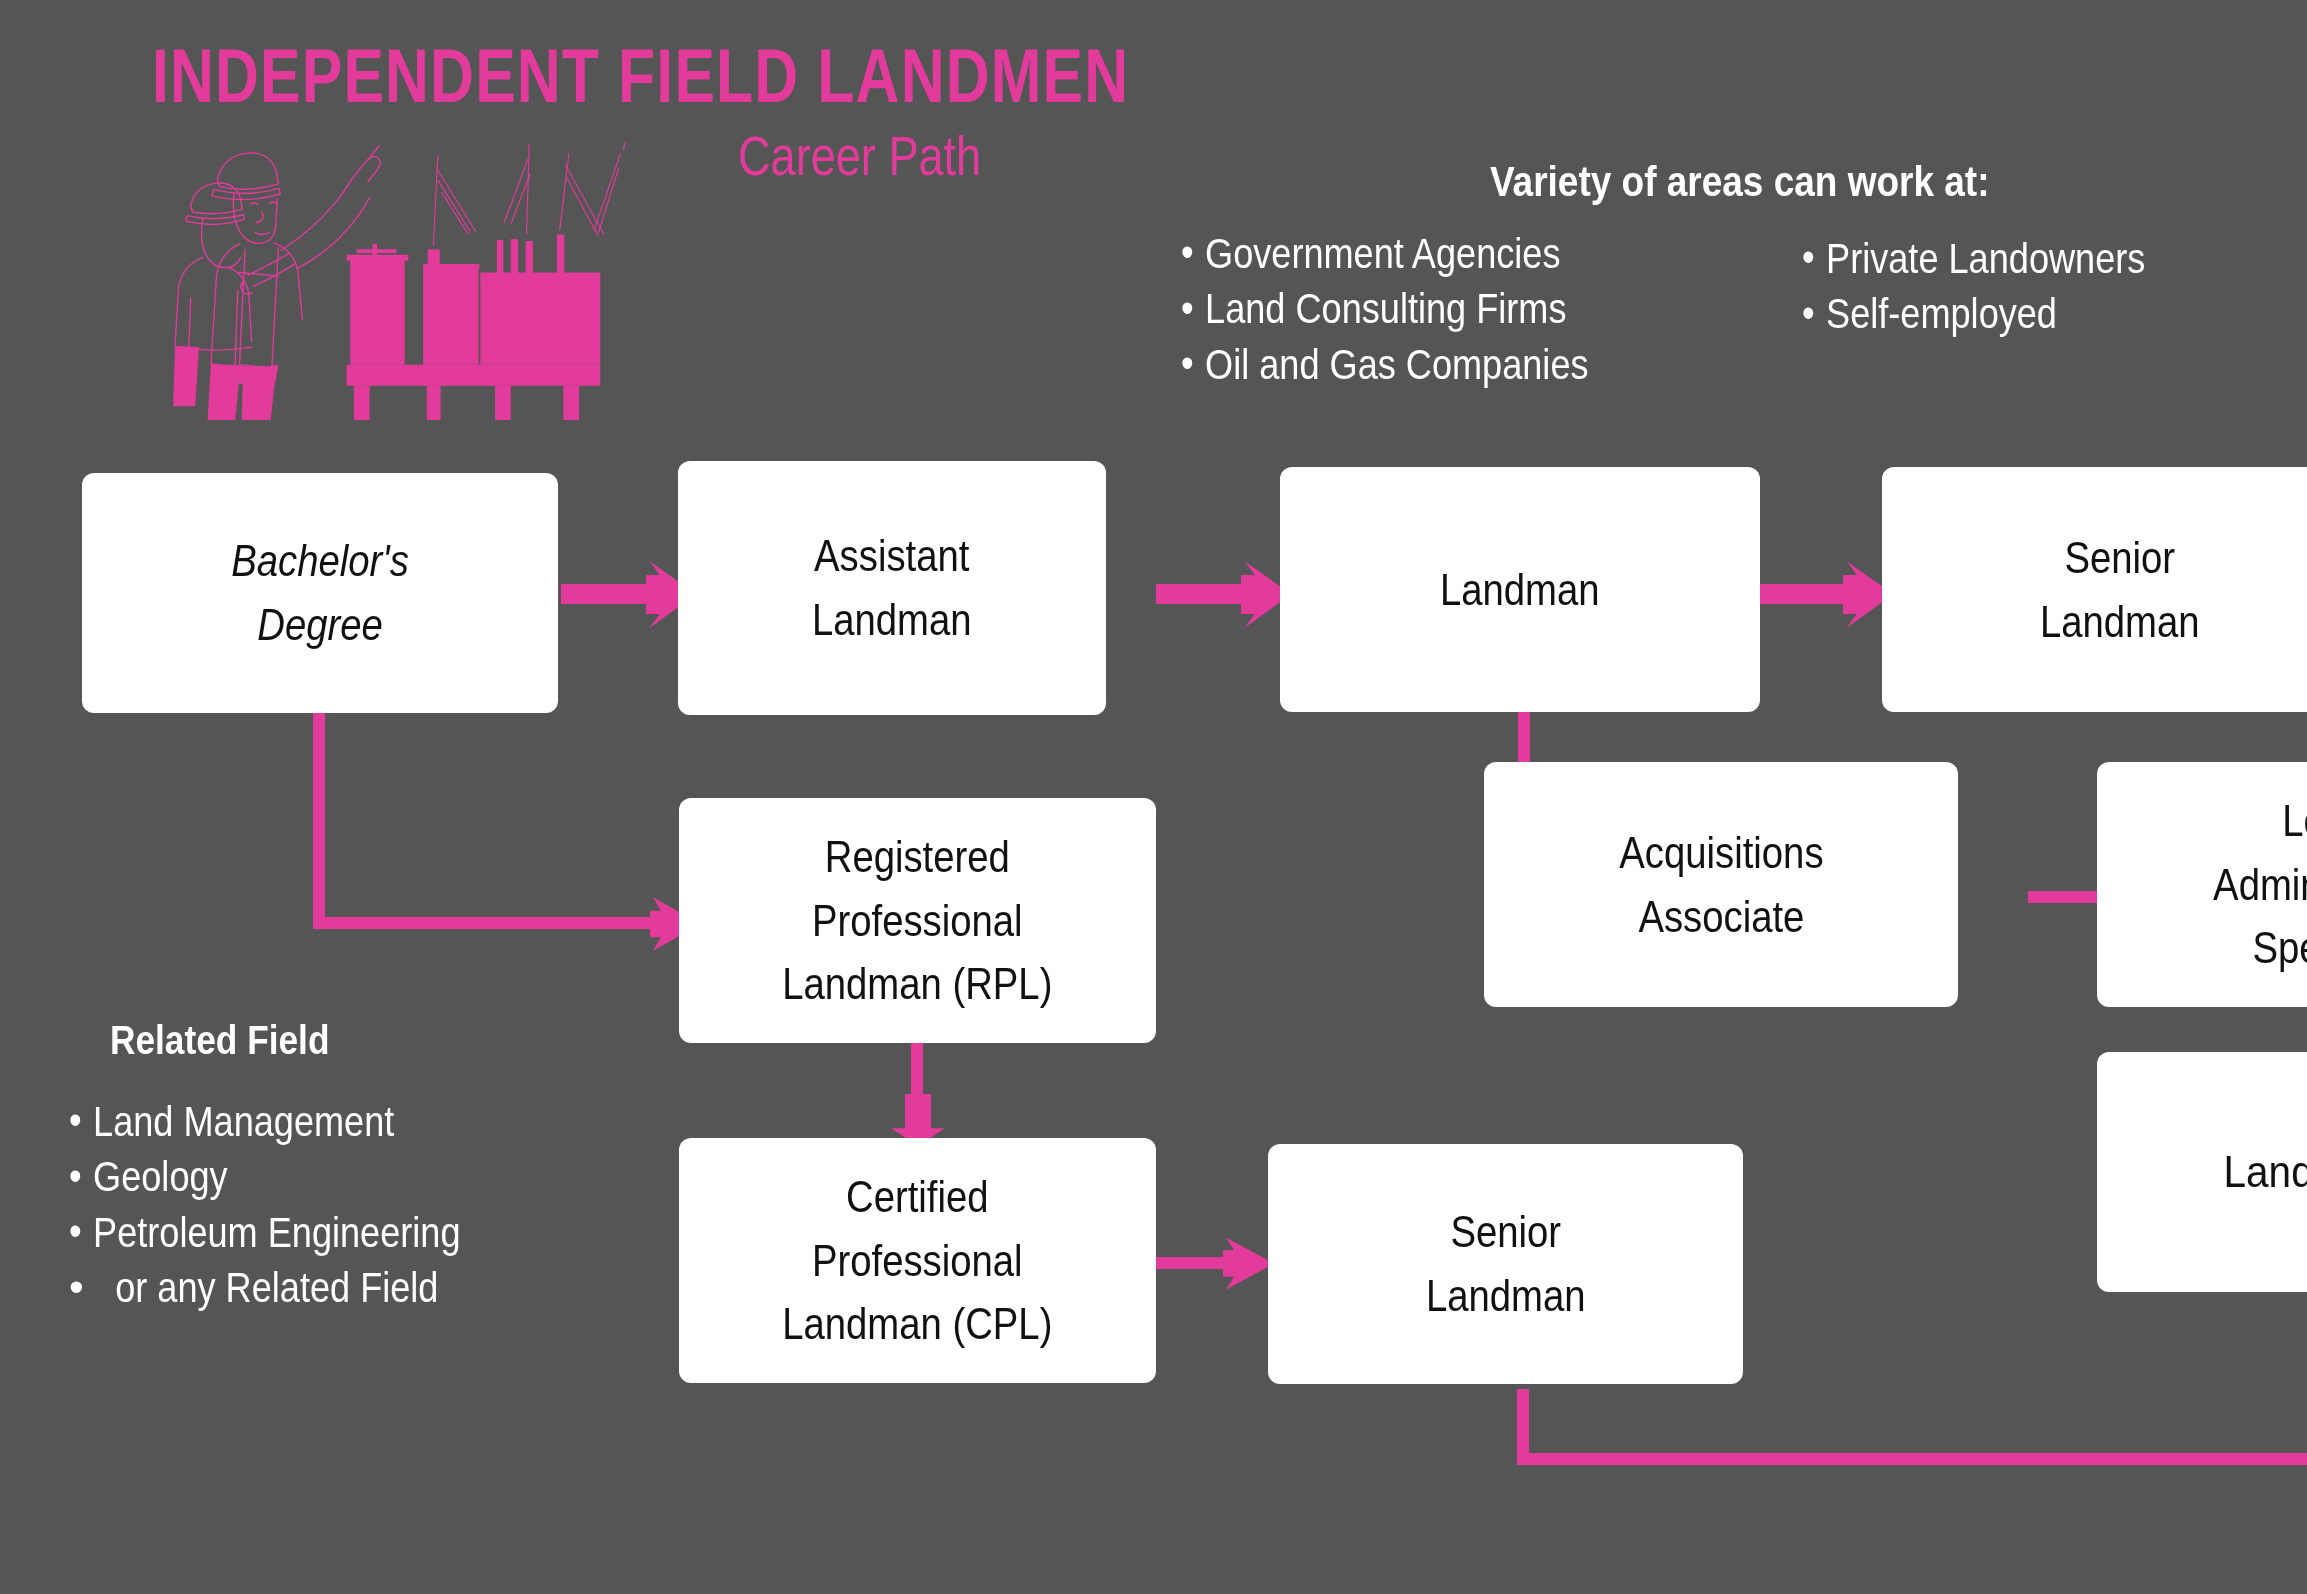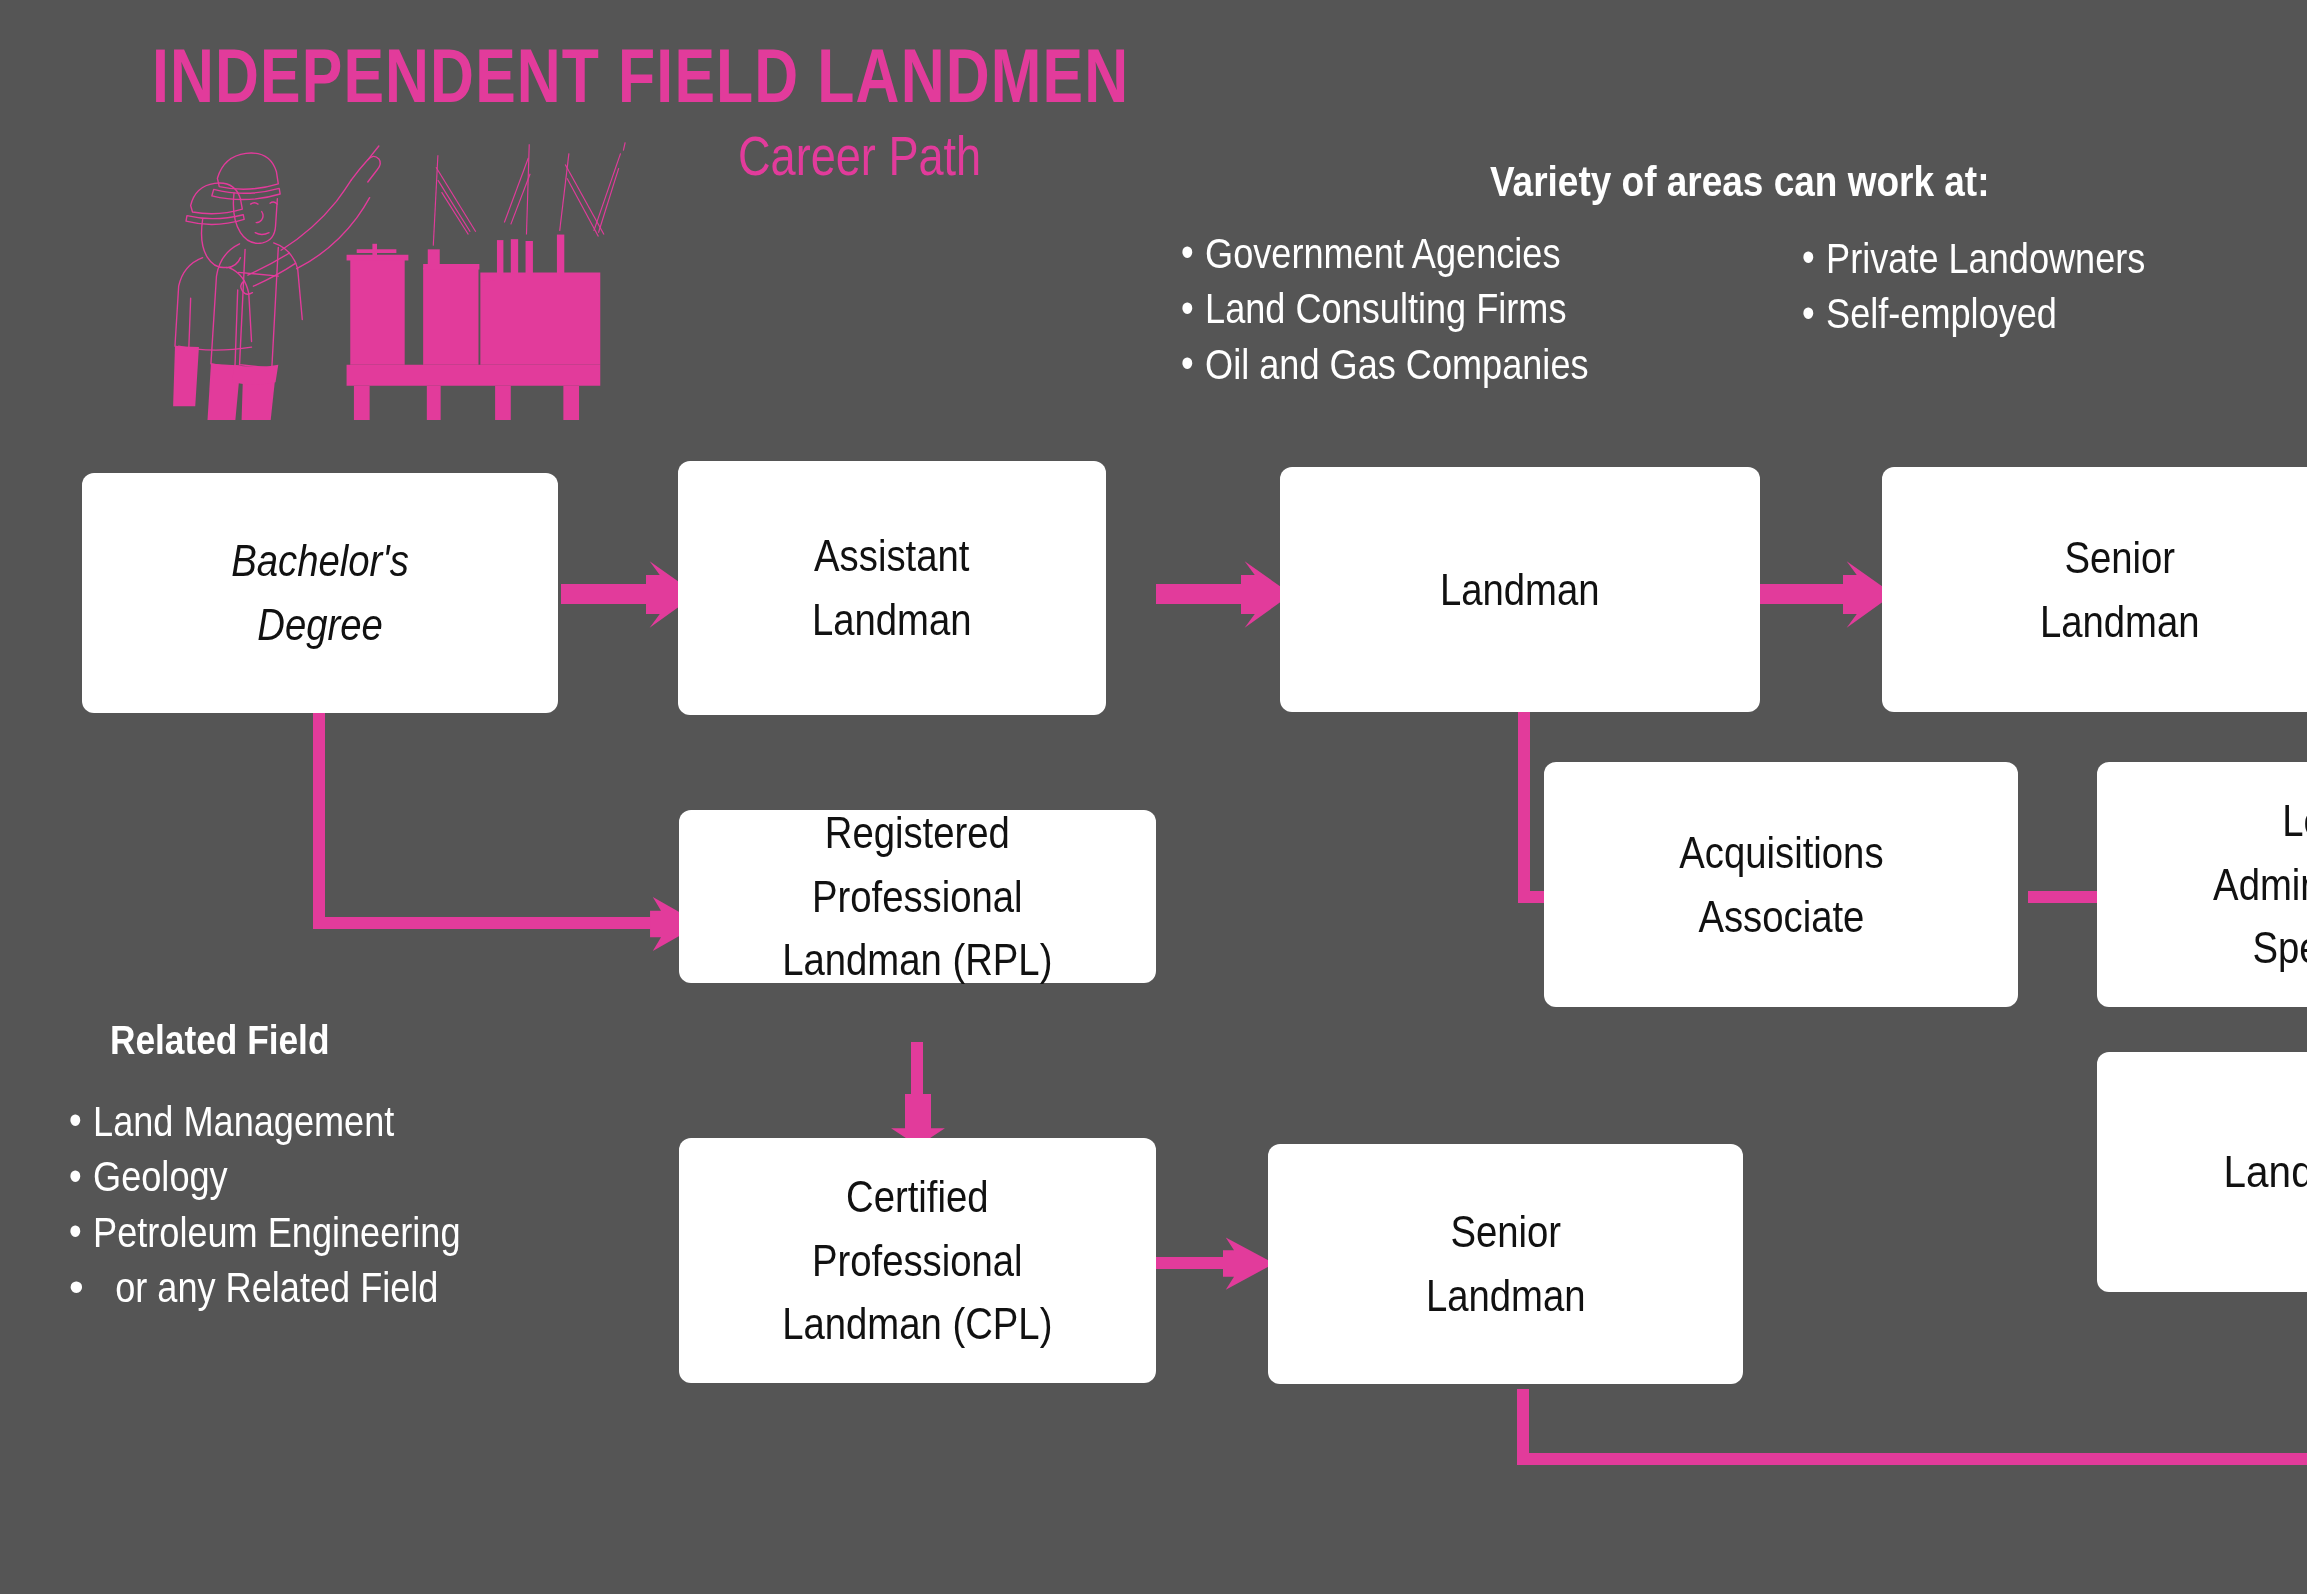--- a/index.html
+++ b/index.html
@@ -237,33 +237,33 @@
   </div>
 
   <div class="box" style="left:1280px; top:467px; width:480px; height:245px;">
     <span>Landman</span>
   </div>
 
   <div class="box" style="left:1882px; top:467px; width:475px; height:245px;">
     <span>Senior<br>Landman</span>
   </div>
 
-  <div class="box" style="left:679px; top:798px; width:477px; height:173px;margin-top:12px;">
+  <div class="box" style="left:679px; top:798px; width:477px; height:245px;">
     <span>Registered<br>Professional<br>Landman (RPL)</span>
   </div>
 
   <div class="box" style="left:679px; top:1138px; width:477px; height:245px;">
     <span>Certified<br>Professional<br>Landman (CPL)</span>
   </div>
 
   <div class="box" style="left:1268px; top:1144px; width:475px; height:240px;">
     <span>Senior<br>Landman</span>
   </div>
 
-  <div class="box" style="left:1544px; top:762px; width:474px; height:245px;">
+  <div class="box" style="left:1484px; top:762px; width:474px; height:245px;">
     <span>Acquisitions<br>Associate</span>
   </div>
 
   <div class="box" style="left:2097px; top:762px; width:475px; height:245px;">
     <span>Lease<br>Administration<br>Specialist</span>
   </div>
 
   <div class="box wide" style="left:2097px; top:1052px; width:474px; height:240px;">
     <span>Land Broker</span>
   </div>

